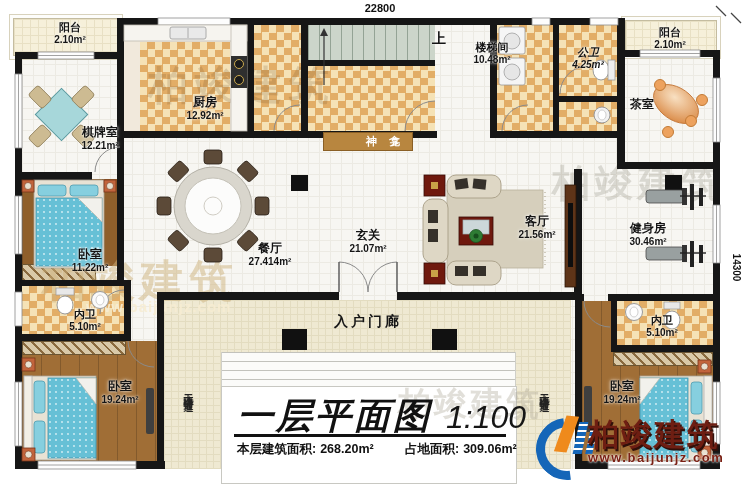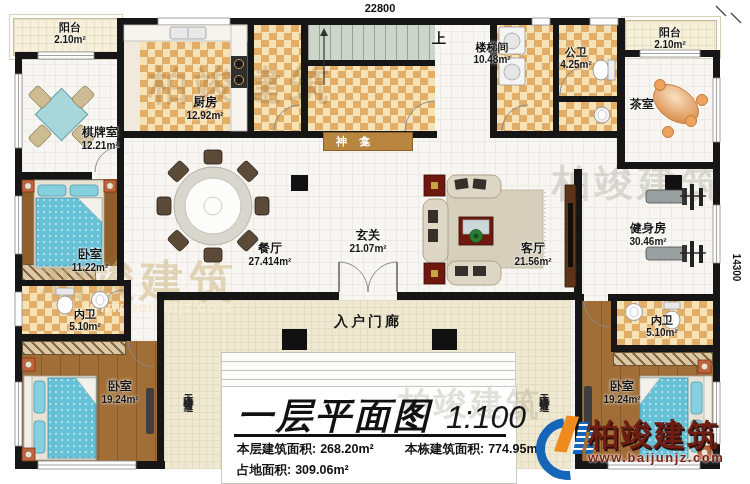--- a/index.html
+++ b/index.html
@@ -10,21 +10,21 @@
   .checker{background:conic-gradient(#e2ad66 25%,#f5e2b6 0 50%,#e2ad66 0 75%,#f5e2b6 0);background-size:15px 15px;}
   .marble{background:#f1e9dc;}
   .wood{background:#a06e36;background-image:repeating-linear-gradient(90deg,rgba(0,0,0,.18) 0 1px,transparent 1px 19px);}
   .wood2{background:#8f5f2b;background-image:repeating-linear-gradient(90deg,rgba(0,0,0,.22) 0 1px,transparent 1px 16px);}
   .cream{background-color:#efe9d2;background-image:linear-gradient(#e3dcc0 1px,transparent 1px),linear-gradient(90deg,#e3dcc0 1px,transparent 1px);background-size:7px 7px;}
   .balc{background-color:#f6f0da;background-image:linear-gradient(#e8e0c4 1px,transparent 1px),linear-gradient(90deg,#e8e0c4 1px,transparent 1px);background-size:8px 8px;border:1px solid #c4bca0;box-shadow:0 0 0 3px #fdfdfb,0 0 0 4px #d8d2bc;}
   .hatch{background-color:#d9c9a8;background-image:repeating-linear-gradient(45deg,#8a6a3e 0 2px,transparent 2px 7px);border:1px solid #6b5532;box-sizing:border-box;}
   .stairs{background-color:#ccd5ca;background-image:repeating-linear-gradient(90deg,#94a395 0 1px,transparent 1px 11px);}
   .steps{background:repeating-linear-gradient(180deg,#c2c2bc 0 1px,#fbfbf9 1px 9px);border-left:1px solid #cfcfc8;border-right:1px solid #cfcfc8;}
   .tbox{background:#fff;border:1px solid #c8c8c2;z-index:1;}
-  .shrine{background:#b8863f;color:#fff;font-weight:bold;font-size:11px;display:flex;align-items:center;justify-content:flex-start;gap:14px;z-index:4;border:1px solid #8a5f25;}
+  .shrine{background:#b8863f;color:#fff;font-weight:bold;font-size:11px;display:flex;align-items:center;justify-content:flex-end;gap:14px;z-index:4;border:1px solid #8a5f25;}
   .rlabel{position:absolute;z-index:4;text-align:center;font-weight:bold;font-size:12px;color:#141414;line-height:1.15;white-space:nowrap;text-shadow:0 0 2px rgba(255,255,255,.95),0 0 4px rgba(255,255,255,.7);}
   .rlabel .area{display:block;font-size:10px;}
   .sm{font-size:11px;}
   .vtext{writing-mode:vertical-rl;letter-spacing:2px;font-size:10px;font-weight:bold;color:#222;}
   .dim{position:absolute;font-size:11px;font-weight:bold;color:#111;z-index:4;}
   .wm{position:absolute;z-index:2;font-weight:900;pointer-events:none;white-space:nowrap;}
   svg.lw{position:absolute;left:0;top:0;z-index:3;}
   .porchlbl{position:absolute;z-index:4;font-weight:bold;font-size:14px;letter-spacing:3px;color:#161616;text-align:center;}
   .pt-row{position:absolute;left:237px;top:392px;z-index:4;display:flex;align-items:baseline;font-style:italic;}
   .pt-title{font-size:36px;font-weight:bold;letter-spacing:3px;color:#111;}
@@ -361,46 +361,45 @@
     <span style="letter-spacing:12px;text-indent:12px;">神龛</span>
   </div>
 
   <div class="dim" style="left:330px;top:2px;width:100px;text-align:center;">22800</div>
   <div class="dim" style="left:708px;top:262px;width:56px;text-align:center;transform:rotate(90deg);font-size:10px;">14300</div>
 
   <div class="rlabel sm" style="left:30px;top:21px;width:80px;"><span>阳台</span><span class="area">2.10m²</span></div>
   <div class="rlabel" style="left:165px;top:96px;width:80px;"><span>厨房</span><span class="area">12.92m²</span></div>
   <div class="rlabel" style="left:430px;top:30px;width:18px;font-size:14px;"><span>上</span></div>
   <div class="rlabel sm" style="left:460px;top:41px;width:64px;"><span>楼梯间</span><span class="area">10.48m²</span></div>
-  <div class="rlabel sm" style="left:544px;top:46px;width:64px;"><span>公卫</span><span class="area">4.25m²</span></div>
+  <div class="rlabel sm" style="left:556px;top:46px;width:64px;font-style:italic;"><span>公卫</span><span class="area">4.25m²</span></div>
   <div class="rlabel sm" style="left:630px;top:26px;width:80px;"><span>阳台</span><span class="area">2.10m²</span></div>
   <div class="rlabel" style="left:612px;top:98px;width:60px;"><span>茶室</span></div>
   <div class="rlabel" style="left:62px;top:126px;width:76px;"><span>棋牌室</span><span class="area">12.21m²</span></div>
   <div class="rlabel" style="left:50px;top:248px;width:80px;"><span>卧室</span><span class="area">11.22m²</span></div>
   <div class="rlabel sm" style="left:45px;top:308px;width:80px;"><span>内卫</span><span class="area">5.10m²</span></div>
   <div class="rlabel" style="left:80px;top:380px;width:80px;"><span>卧室</span><span class="area">19.24m²</span></div>
   <div class="rlabel" style="left:328px;top:229px;width:80px;"><span>玄关</span><span class="area">21.07m²</span></div>
   <div class="rlabel" style="left:230px;top:242px;width:80px;"><span>餐厅</span><span class="area">27.414m²</span></div>
-  <div class="rlabel" style="left:493px;top:215px;width:80px;margin-top:27px;"><span>客厅</span><span class="area">21.56m²</span></div>
+  <div class="rlabel" style="left:493px;top:215px;width:88px;"><span>客厅</span><span class="area">21.56m²</span></div>
   <div class="rlabel" style="left:608px;top:222px;width:80px;"><span>健身房</span><span class="area">30.46m²</span></div>
   <div class="rlabel sm" style="left:622px;top:314px;width:80px;"><span>内卫</span><span class="area">5.10m²</span></div>
   <div class="rlabel" style="left:582px;top:380px;width:80px;"><span>卧室</span><span class="area">19.24m²</span></div>
 
   <div class="porchlbl" style="left:298px;top:313px;width:140px;">入户门廊</div>
   <div class="vtext" style="position:absolute;left:181px;top:386px;z-index:4;">无障碍通道</div>
   <div class="vtext" style="position:absolute;left:537px;top:386px;z-index:4;">无障碍通道</div>
 
   <div class="pt-row">
     <span class="pt-title">一层平面图</span>
     <span class="pt-scale">1:100</span>
   </div>
   <div class="pt-line"></div>
   <div class="stats">
     <span><span>本层建筑面积:</span><span class="sv">268.20m²</span></span>
-    <span><span>本栋建筑面积:</span><span class="sv">774.95m²</span></span>
     <span><span>占地面积:</span><span class="sv">309.06m²</span></span>
   </div>
 
   <div class="logo-mark">
     <div class="swoosh"></div>
     <div class="bar-o"></div>
     <div class="bar-b1"></div>
     <div class="bar-b2"></div>
   </div>
   <div class="brand-name">柏竣建筑</div>

